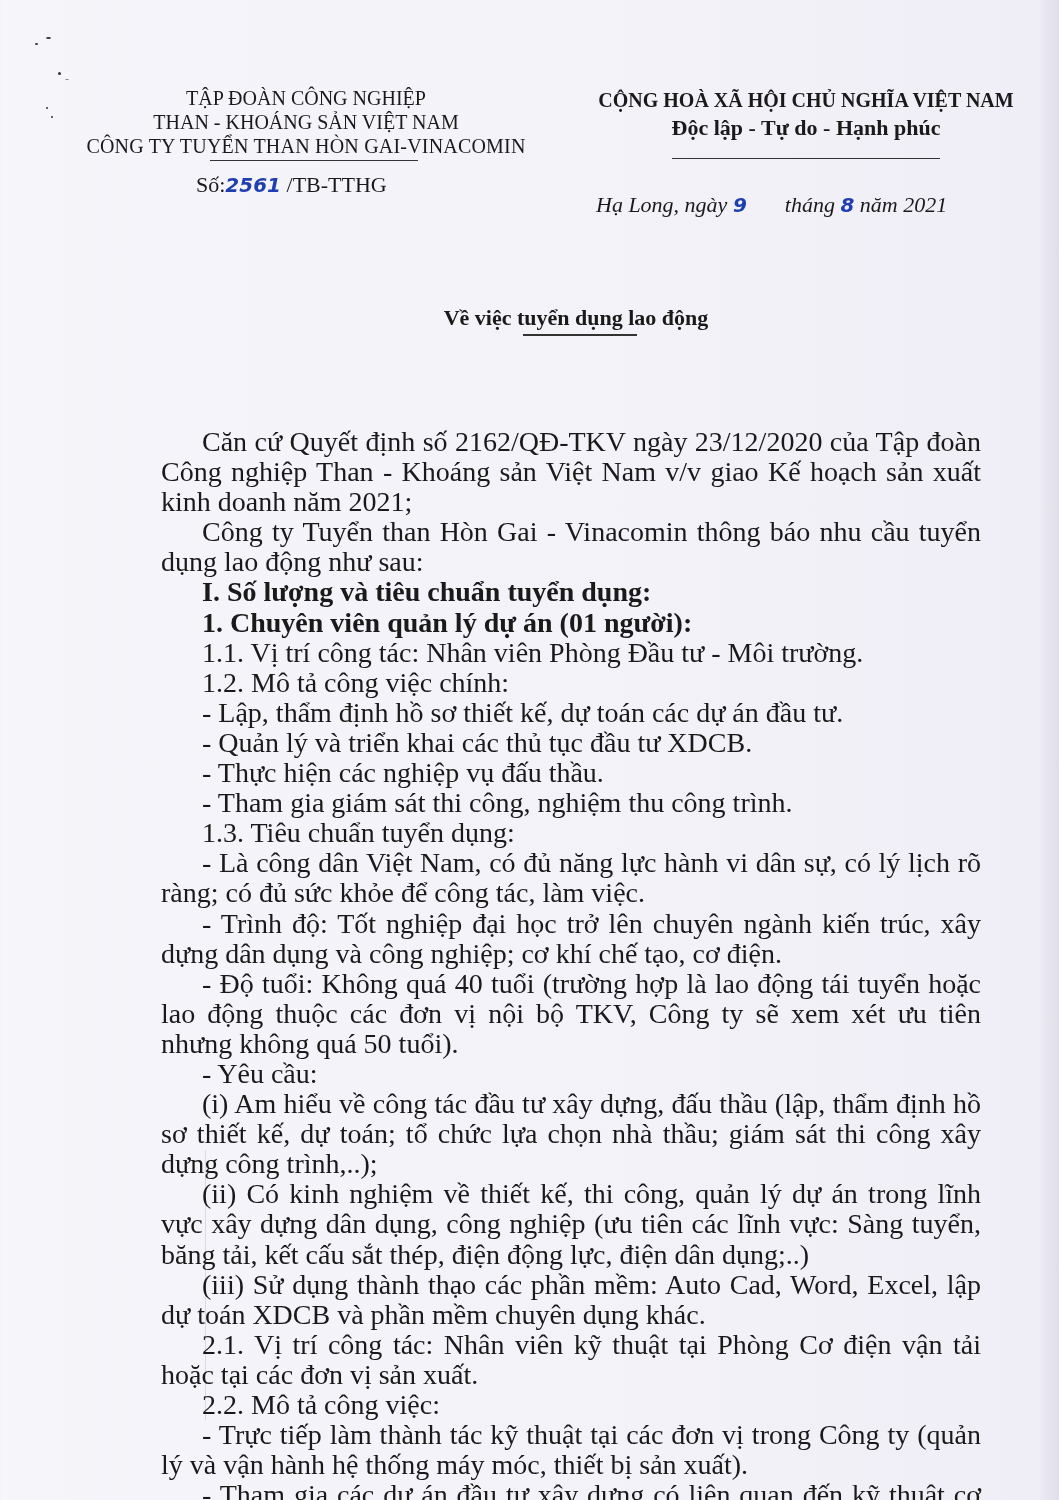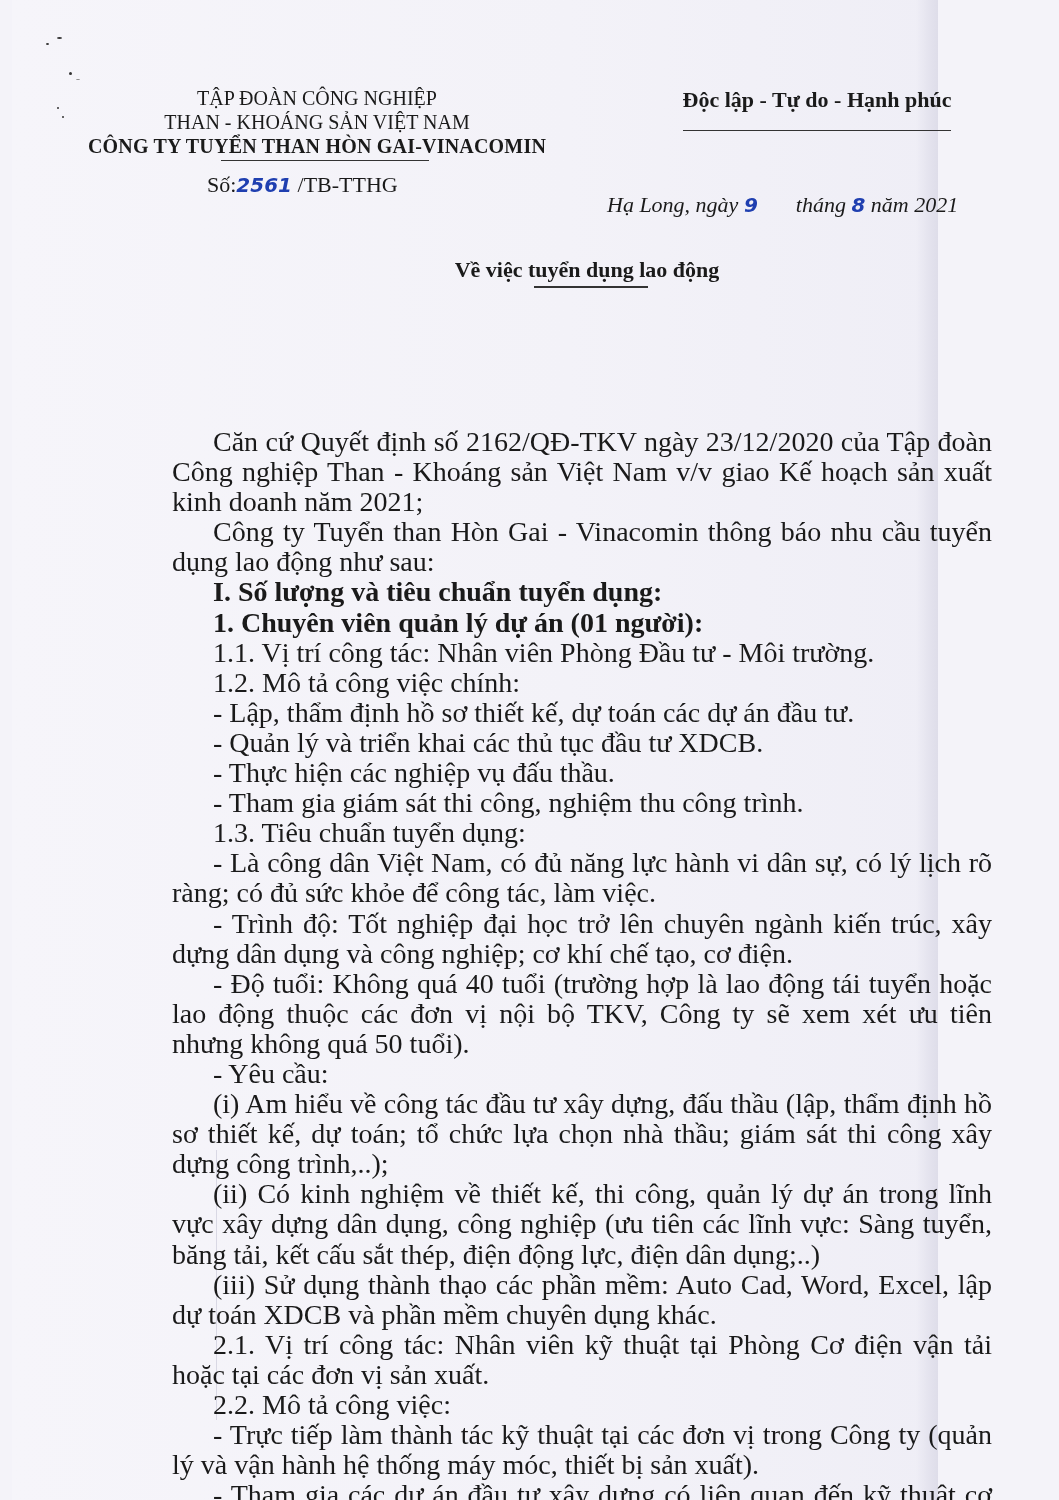--- a/index.html
+++ b/index.html
@@ -10,22 +10,22 @@
       width: 1059px;
       height: 1500px;
       background: #f4f3f9;
       position: relative;
       overflow: hidden;
       font-family: "Liberation Serif", "DejaVu Serif", serif;
       color: #1a1a1a;
     }
     .page {
       position: absolute;
-      left: 12px; top: 0;
-      width: 926px; height: 1500px;
+      left: 1px; top: 0;
+      width: 1059px; height: 1500px;
       background: linear-gradient(90deg, #f6f5fa 0%, #f3f2f8 60%, #efeef6 100%);
     }
     .scan-edge {
       position: absolute;
       right: 0; top: 0;
       width: 22px; height: 1500px;
       background: linear-gradient(90deg, rgba(230,230,240,0) 0%, #e4e3ee 60%, #dedde9 100%);
     }
     .left-rule {
       position: absolute;
@@ -36,21 +36,21 @@
     .speck { position: absolute; background: #333; border-radius: 50%; }
 
     .hdr-left {
       position: absolute;
       left: 60px; top: 86px;
       width: 490px;
       text-align: center;
       font-size: 20px;
       line-height: 24px;
     }
-    .hdr-left .bold { font-weight: bold; font-size: 20px; letter-spacing: 0.2px; }
+    .hdr-left .bold { font-weight: normal; font-size: 20px; letter-spacing: 0.2px; }
     .hdr-left .rule {
       width: 208px; height: 1px; background: #333;
       margin: 2px auto 0 auto;
       position: relative; left: 8px;
     }
     .doc-number {
       position: absolute;
       left: 195px; top: 172px;
       font-size: 22px;
       white-space: nowrap;
@@ -89,21 +89,21 @@
     .date-line .gap1 { display: inline-block; width: 38px; }
 
     .title-block {
       position: absolute;
       left: 150px; top: 256px;
       width: 850px;
       text-align: center;
       font-weight: bold;
     }
     .title-block .t1 { font-size: 24px; line-height: 30px; }
-    .title-block .t2 { font-size: 22px; line-height: 28px; }
+    .title-block .t2 { font-size: 22px; line-height: 28px; margin-top: 48px; }
     .title-block .rule {
       width: 114px; height: 1.5px; background: #333;
       margin: 2px auto 0 auto;
       position: relative; left: 4px;
     }
 
     .body-text {
       position: absolute;
       left: 160px; top: 427px;
       width: 820px;
@@ -133,20 +133,21 @@
     <div>THAN - KHOÁNG SẢN VIỆT NAM</div>
     <div class="bold">CÔNG TY TUYỂN THAN HÒN GAI-VINACOMIN</div>
     <div class="rule"></div>
   </div>
 
   <div class="doc-number">
     <span>Số:</span><span class="handwritten">2561</span><span> /TB-TTHG</span>
   </div>
 
   <div class="hdr-right">
+    <div>CỘNG HOÀ XÃ HỘI CHỦ NGHĨA VIỆT NAM</div>
     <div><span class="motto">Độc lập - Tự do - Hạnh phúc</span></div>
   </div>
 
   <div class="date-line">
     <span>Hạ Long, ngày </span><span class="handwritten">9</span><span class="gap1"></span><span>tháng </span><span class="handwritten">8</span><span> năm  2021</span>
   </div>
 
   <div class="title-block">
     <div class="t2">Về việc tuyển dụng lao động</div>
     <div class="rule"></div>

